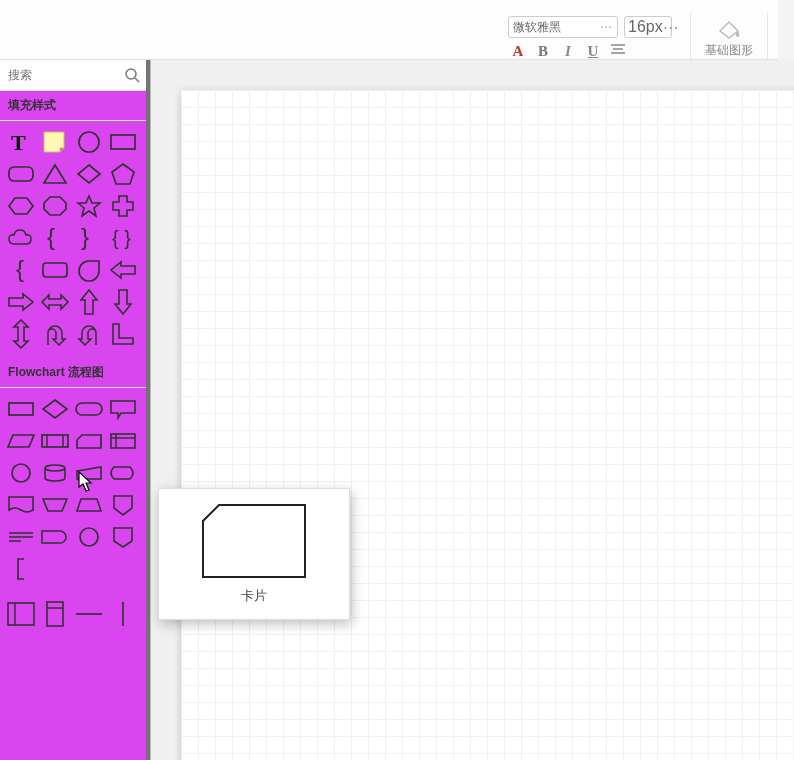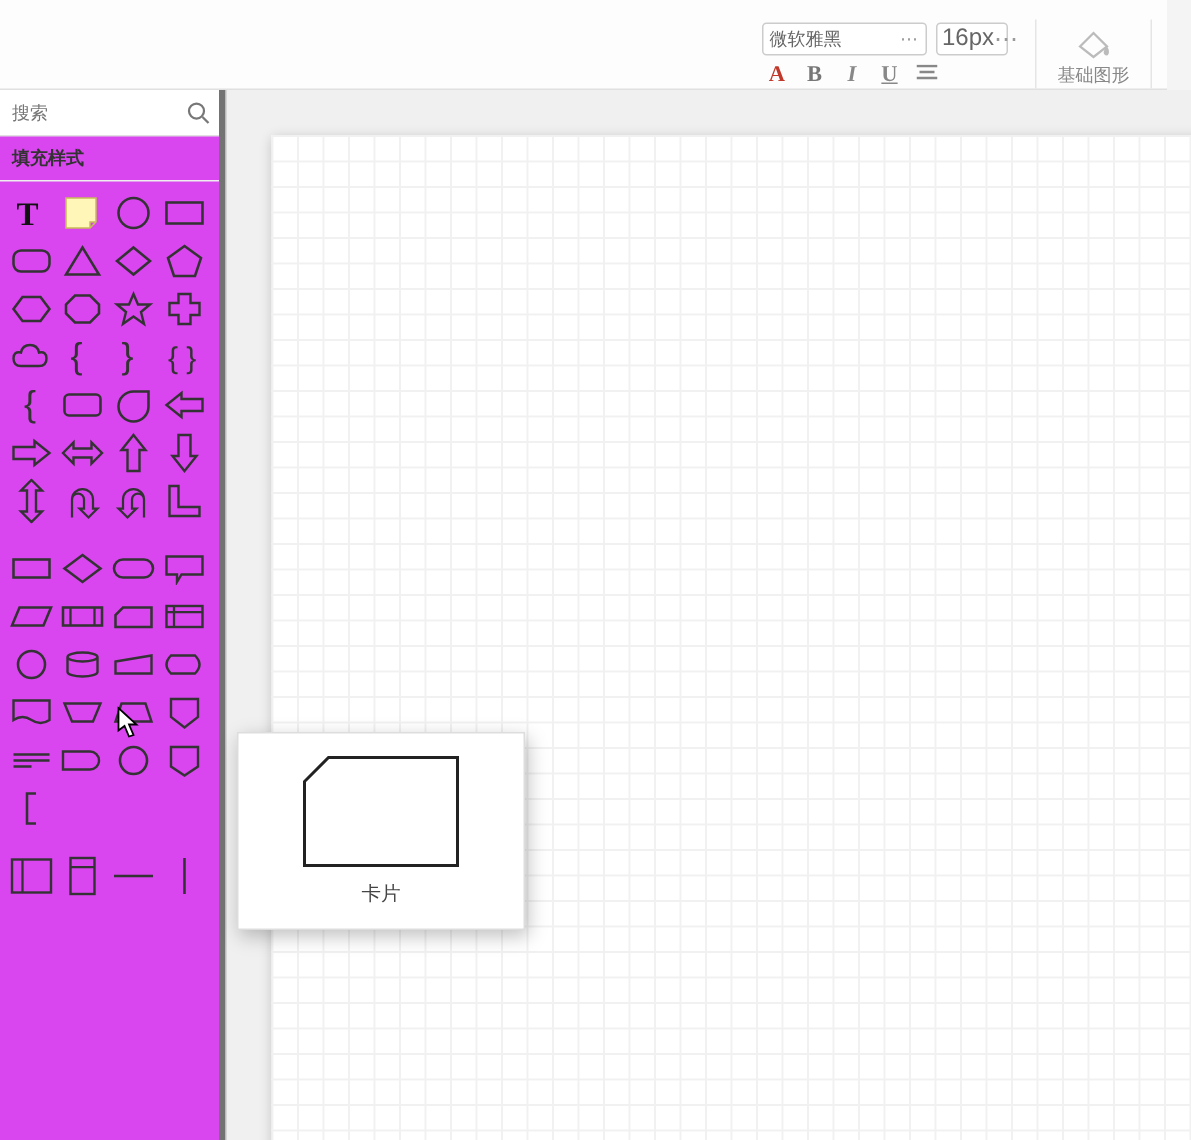--- a/index.html
+++ b/index.html
@@ -464,20 +464,23 @@
           <path d="M20 24 v-12 a7 7 0 0 0 -14 0 v6 h-3 l6 6 l6 -6 h-3 v-6 a4 4 0 0 1 8 0 v12" fill="none" stroke="#333" stroke-width="1.5"></path>
         </svg>
       </div>
     <div class="shape-cell">
         <svg width="26" height="26">
           <path d="M3 3 h6 v14 h14 v6 h-20 z" fill="none" stroke="#333" stroke-width="1.6"></path>
         </svg>
       </div>
   </div>
 
+  <div class="cat-head">
+    <span>Flowchart 流程图</span>
+  </div>
   <div class="shape-grid">
 
     <div class="shape-cell">
         <svg width="28" height="20">
           <rect x="2" y="4" width="24" height="12" fill="none" stroke="#333" stroke-width="1.7"></rect>
         </svg>
       </div>
     <div class="shape-cell">
         <svg width="28" height="22">
           <path d="M14 2 L26 11 L14 20 L2 11 Z" fill="none" stroke="#333" stroke-width="1.7"></path>

